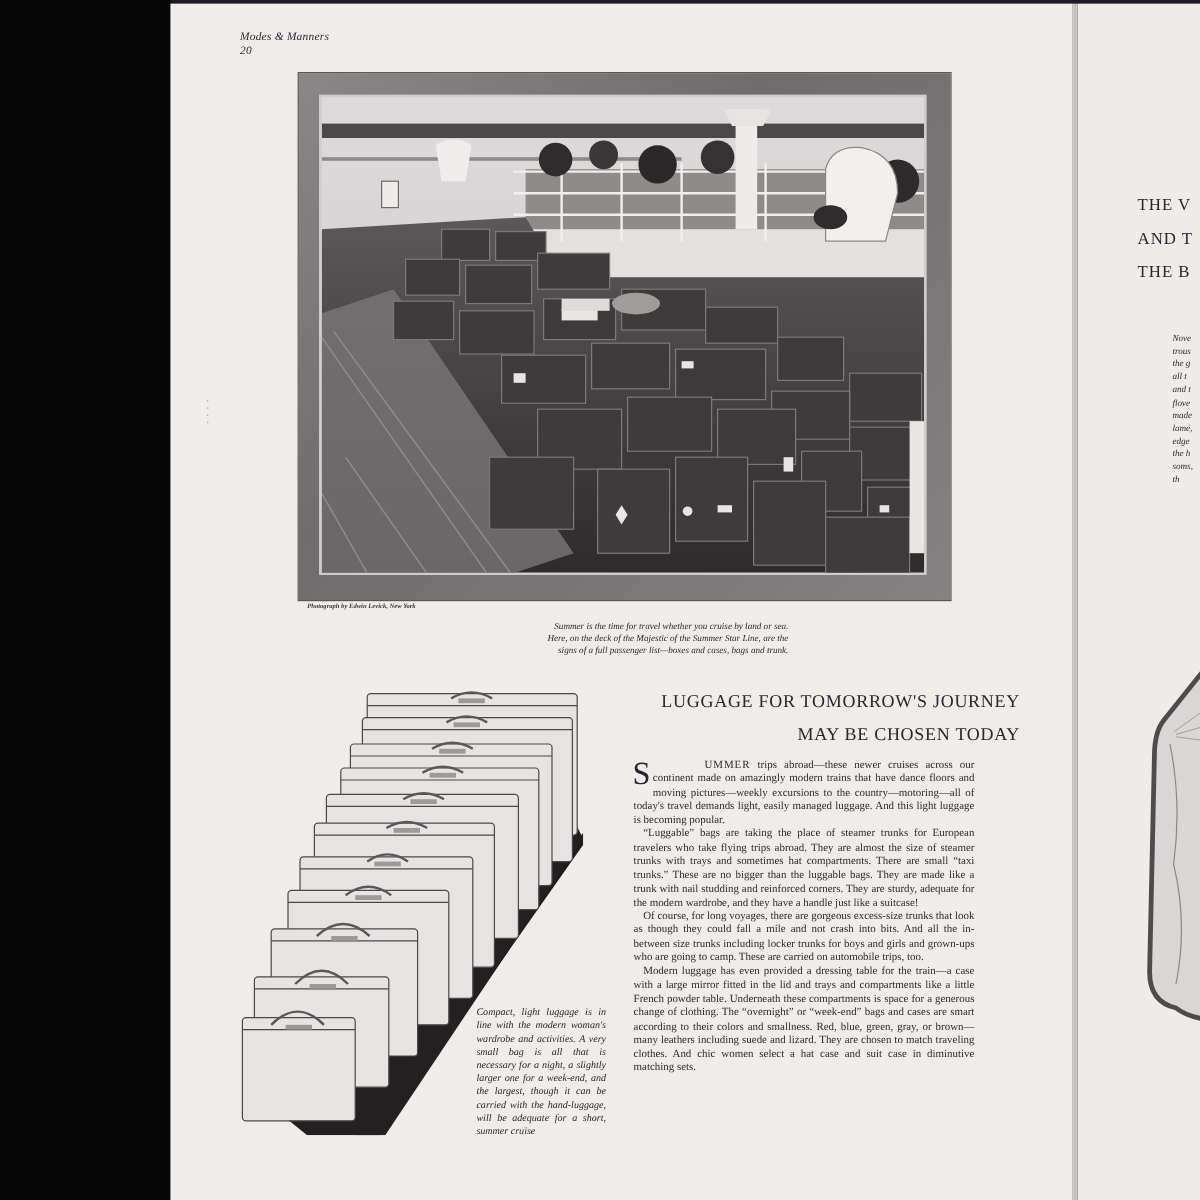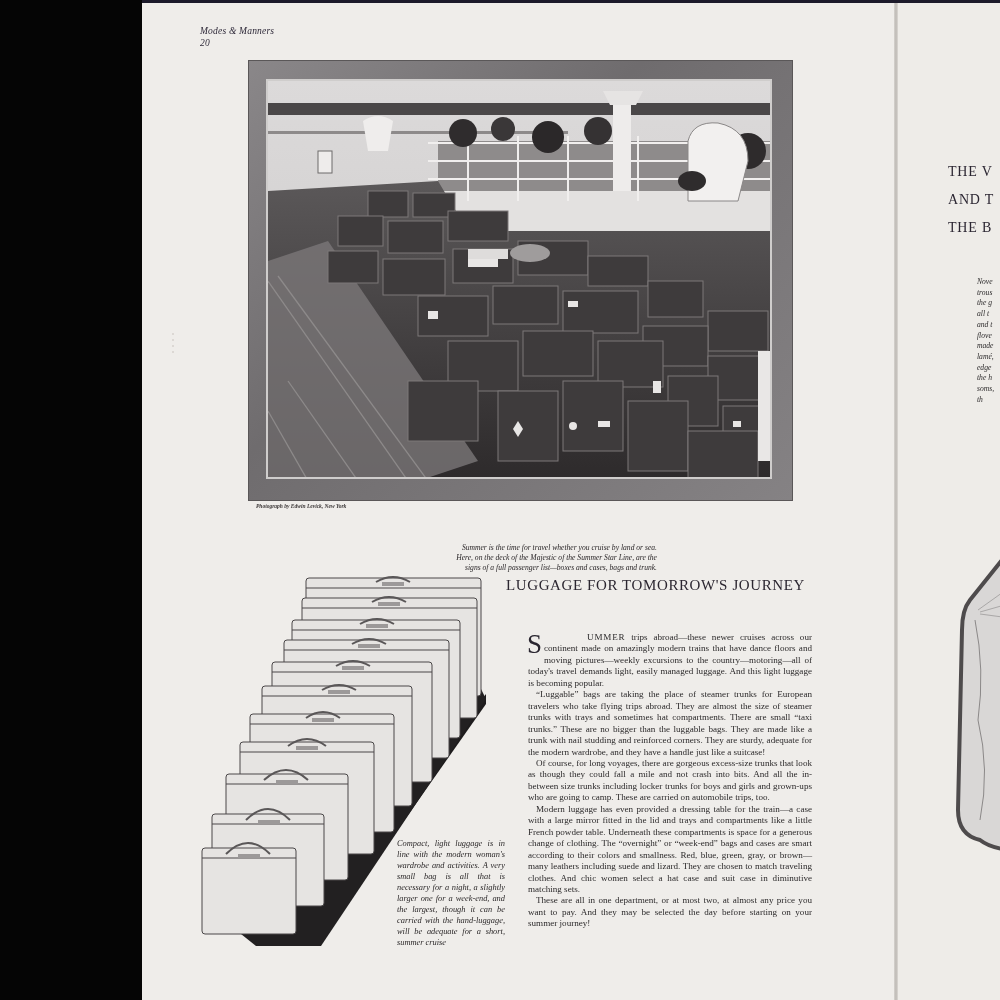--- a/index.html
+++ b/index.html
@@ -17,24 +17,24 @@
     .running-head { position: absolute; left: 200px; top: 25px; font-style: italic; font-weight: normal; font-size: 9.5px; color: #2d2838; line-height: 12px; letter-spacing: 0.2px; }
 
     
     .photo-frame { position: absolute; left: 248px; top: 60px; width: 545px; height: 441px;
       background: linear-gradient(135deg,#8a8789,#6f6c6e 40%,#858284); border: 1px solid #5a5758; }
     .photo-inner { position: absolute; left: 266px; top: 79px; width: 506px; height: 400px; overflow: hidden; background: #d8d6d5;
       border: 2px solid #cfcdcc; }
     .photo-inner svg { display: block; }
 
     .photo-credit { position: absolute; left: 256px; top: 503px; font-style: italic; font-size: 5.5px; color: #3a3636; font-weight: bold; }
-    .photo-caption { position: absolute; left: 395px; top: 517px; width: 262px; font-style: italic; font-size: 7.6px; line-height: 10px; text-align: right; color: #2a2628; margin-top: 26px; }
-
-    
-    .headline { position: absolute; left: 506px; top: 571px; width: 360px; text-align: left; font-size: 15px; line-height: 28px; letter-spacing: 0.6px; color: #2b2630; }
+    .photo-caption { position: absolute; left: 395px; top: 517px; width: 262px; font-style: italic; font-size: 7.6px; line-height: 10px; text-align: right; color: #2a2628; }
+
+    
+    .headline { position: absolute; left: 490px; top: 571px; width: 360px; text-align: right; font-size: 15px; line-height: 28px; letter-spacing: 0.6px; color: #2b2630; }
 
     
     .article { position: absolute; left: 528px; top: 632px; width: 284px; font-size: 9.1px; line-height: 11.45px; text-align: justify; color: #2c2a2b; }
     .article p { text-indent: 8px; }
     .article p.first { text-indent: 0; }
     .dropcap { float: left; font-size: 27px; line-height: 22px; margin: 1px 2px 0 -1px; color: #2a2630; }
     .smallcaps { letter-spacing: 0.8px; margin-left: 43px; }
 
     
     .luggage { position: absolute; left: 196px; top: 574px; width: 290px; height: 372px; }
@@ -171,28 +171,28 @@
 <div class="photo-credit">Photograph by Edwin Levick, New York</div>
 
 <div class="photo-caption">
   <div>Summer is the time for travel whether you cruise by land or sea.</div>
   <div>Here, on the deck of the Majestic of the Summer Star Line, are the</div>
   <div>signs of a full passenger list—boxes and cases, bags and trunk.</div>
 </div>
 
 <div class="headline">
   <div>LUGGAGE FOR TOMORROW'S JOURNEY</div>
+  <div>MAY BE CHOSEN TODAY</div>
 </div>
 
 <div class="article">
   <p class="first"><span class="dropcap">S</span><span class="smallcaps">UMMER</span><span> trips abroad—these newer cruises across our continent made on amazingly modern trains that have dance floors and moving pictures—weekly excursions to the country—motoring—all of today's travel demands light, easily managed luggage. And this light luggage is becoming popular.</span></p>
   <p>“Luggable” bags are taking the place of steamer trunks for European travelers who take flying trips abroad. They are almost the size of steamer trunks with trays and sometimes hat compartments. There are small “taxi trunks.” These are no bigger than the luggable bags. They are made like a trunk with nail studding and reinforced corners. They are sturdy, adequate for the modern wardrobe, and they have a handle just like a suitcase!</p>
   <p>Of course, for long voyages, there are gorgeous excess-size trunks that look as though they could fall a mile and not crash into bits. And all the in-between size trunks including locker trunks for boys and girls and grown-ups who are going to camp. These are carried on automobile trips, too.</p>
   <p>Modern luggage has even provided a dressing table for the train—a case with a large mirror fitted in the lid and trays and compartments like a little French powder table. Underneath these compartments is space for a generous change of clothing. The “overnight” or “week-end” bags and cases are smart according to their colors and smallness. Red, blue, green, gray, or brown—many leathers including suede and lizard. They are chosen to match traveling clothes. And chic women select a hat case and suit case in diminutive matching sets.</p>
-  <p>These are all in one department, or at most two, at almost any price you want to pay. And they may be selected the day before starting on your summer journey!</p>
 </div>
 
 <svg class="luggage" viewBox="0 0 290 372">
 
   <polygon points="100,372 290,120 290,130 120,372" fill="#1e1c1d"></polygon>
   <polygon points="20,340 285,115 290,125 125,372 60,372" fill="#222021"></polygon>
   <g stroke="#4a4748" stroke-width="1" fill="#e6e4e2">
 
     <rect x="110" y="4" width="175" height="118" rx="3"></rect>
     <rect x="106" y="24" width="175" height="120" rx="3"></rect>

